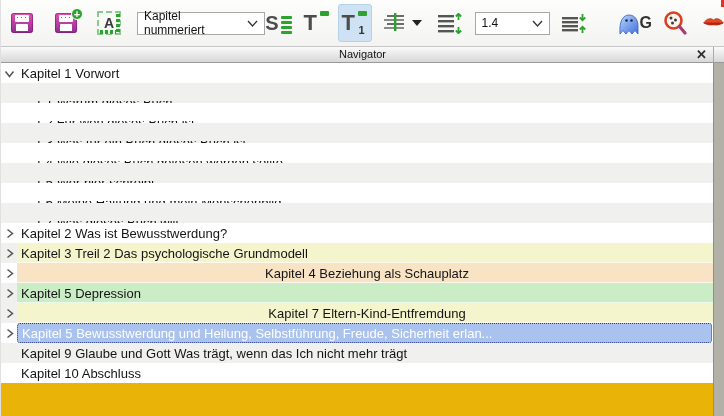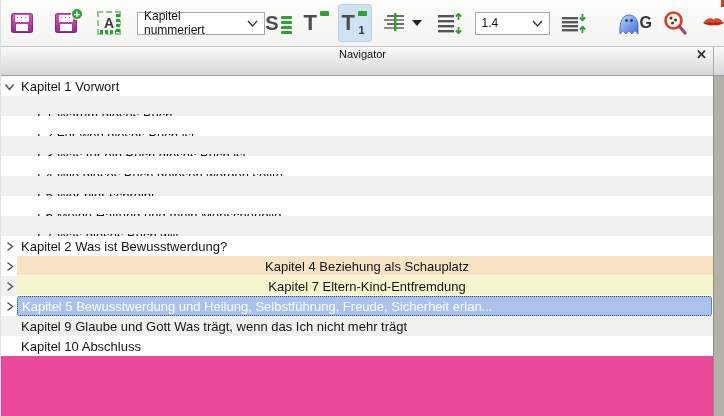--- a/index.html
+++ b/index.html
@@ -57,32 +57,32 @@
     border-right:5px solid transparent; border-top:6px solid #222; margin-left:5px; }
 
   
   .gletter { font-weight:bold; font-size:16px; color:#333; margin-left:-3px; }
 
   
   .lips-clip { width:21px; height:32px; overflow:hidden; margin-left:0; }
   .red-sliver { position:absolute; top:0; right:0; width:3px; height:7px; background:#e23420; }
 
   
-  .navbar { position:relative; height:30px; background:linear-gradient(#fafafa,#d7d7d7);
+  .navbar { position:relative; height:17px; background:linear-gradient(#fafafa,#d7d7d7);
     border-top:1px solid #c6c6c6; border-bottom:1px solid #9a9a9a; }
   .navbar .title { position:absolute; left:0; right:0; top:1px; text-align:center;
     font-size:11px; color:#111; }
   .navbar .vdiv { position:absolute; right:10px; top:0; bottom:0; border-left:1px solid #aaa; }
   .close-btn { position:absolute; right:15px; top:0; width:15px; height:15px;
     font-size:13px; font-weight:bold; color:#2e2e2e; line-height:15px; text-align:center;
     cursor:pointer; }
 
   
   .main { display:flex; height:353px; }
-  .list { flex:1; background:#ec4899; overflow:hidden; }
+  .list { flex:1; background:#eab308; overflow:hidden; }
   .scrollstrip { flex:none; width:11px; background:#b2b1a8; border-left:1px solid #8f8f86; }
 
   .row { display:flex; align-items:stretch; height:20px; font-size:13px; color:#141414;
     background:#fff; cursor:pointer; }
   .row.alt { background:#f0f0ee; }
   .chev { flex:none; width:16px; display:flex; align-items:center; justify-content:center; }
   .row-content { flex:1; display:flex; align-items:center; padding-left:4px;
     white-space:nowrap; overflow:hidden; }
   .row-content.indent { padding-left:18px;margin-top:18px; }
   .row-content.hl { box-shadow: inset 0 -1px 0 rgba(255,255,255,.65); }
@@ -288,28 +288,48 @@
         <div class="row">
           <span class="chev">
             <svg width="11" height="11" viewBox="0 0 11 11">
               <polyline points="3.5,1.5 8.5,5.5 3.5,9.5" fill="none" stroke="#555" stroke-width="1.5"></polyline>
             </svg>
           </span>
           <div class="row-content">
             <span>Kapitel 2 Was ist Bewusstwerdung?</span>
           </div>
         </div>
+        <div class="row alt">
+          <span class="chev">
+            <svg width="11" height="11" viewBox="0 0 11 11">
+              <polyline points="3.5,1.5 8.5,5.5 3.5,9.5" fill="none" stroke="#555" stroke-width="1.5"></polyline>
+            </svg>
+          </span>
+          <div class="row-content hl" style="background: rgb(245, 245, 205);">
+            <span>Kapitel 3 Treil 2 Das psychologische Grundmodell</span>
+          </div>
+        </div>
         <div class="row">
           <span class="chev">
             <svg width="11" height="11" viewBox="0 0 11 11">
               <polyline points="3.5,1.5 8.5,5.5 3.5,9.5" fill="none" stroke="#555" stroke-width="1.5"></polyline>
             </svg>
           </span>
           <div class="row-content hl" style="background: rgb(248, 228, 197); justify-content: center;">
             <span>Kapitel 4 Beziehung als Schauplatz</span>
+          </div>
+        </div>
+        <div class="row alt">
+          <span class="chev">
+            <svg width="11" height="11" viewBox="0 0 11 11">
+              <polyline points="3.5,1.5 8.5,5.5 3.5,9.5" fill="none" stroke="#555" stroke-width="1.5"></polyline>
+            </svg>
+          </span>
+          <div class="row-content hl" style="background: rgb(203, 237, 198);">
+            <span>Kapitel 5 Depression</span>
           </div>
         </div>
         <div class="row alt">
           <span class="chev">
             <svg width="11" height="11" viewBox="0 0 11 11">
               <polyline points="3.5,1.5 8.5,5.5 3.5,9.5" fill="none" stroke="#555" stroke-width="1.5"></polyline>
             </svg>
           </span>
           <div class="row-content hl" style="background: rgb(245, 245, 205); justify-content: center;">
             <span>Kapitel 7 Eltern-Kind-Entfremdung</span>

